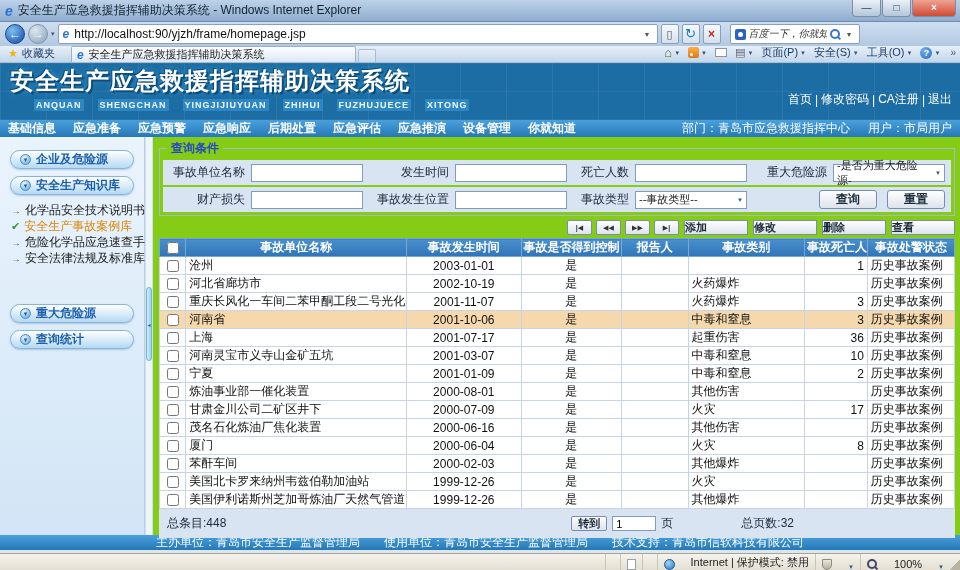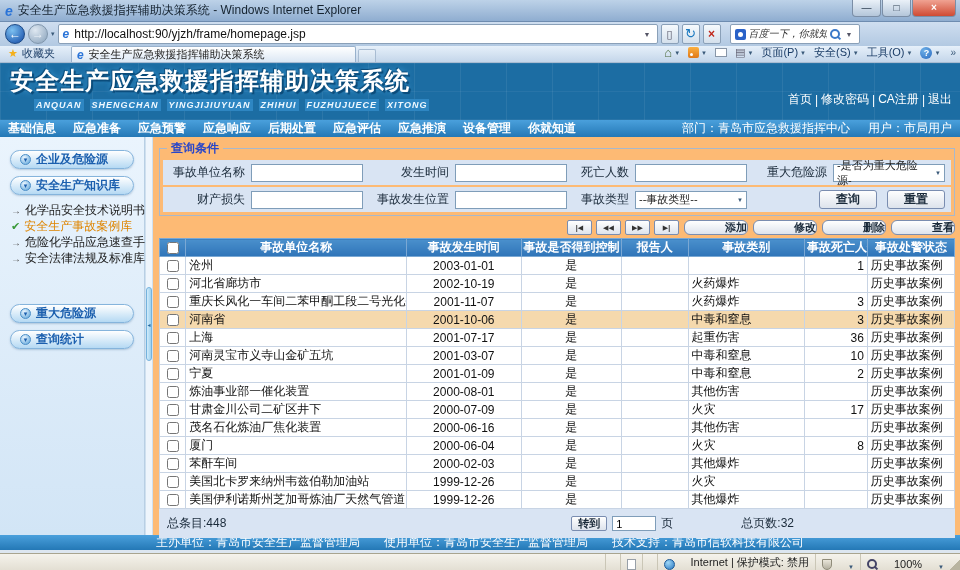--- a/index.html
+++ b/index.html
@@ -50,21 +50,21 @@
   .print-ico { font-size:11px; color:#667; line-height:11px; }
   .help-ico { width:12px; height:12px; border-radius:50%; background:radial-gradient(circle at 35% 30%,#6db0e8,#2a6ac0); color:#fff; font-size:9px; line-height:12px; text-align:center; font-weight:bold; }
   .chev { color:#3a5a7a; font-size:10px; margin-left:2px; }
 
   
   .app-header { height:57px; background-color:#1c6da3; position:relative; overflow:hidden;
     background-image:linear-gradient(90deg,rgba(255,255,255,.07) 1px,transparent 1px),linear-gradient(rgba(255,255,255,.05) 1px,transparent 1px);
     background-size:46px 28px; }
   .app-title { position:absolute; left:10px; top:2px; font-size:24px; font-weight:bold; letter-spacing:1px; color:#fff;
     text-shadow:2px 2px 1px #0a4a78, -1px -1px 1px #0a4a78, 0 0 6px #3fa0dd; white-space:nowrap; }
-  .app-subtitle { position:absolute; left:34px; top:36px; display:flex; gap:6px;font-style:italic; }
+  .app-subtitle { position:absolute; left:34px; top:36px; display:flex; gap:14px; }
   .chip { background:#2e86c2; color:#eef8ff; font-size:9px; font-weight:bold; letter-spacing:1px; padding:1px 2px; white-space:nowrap; }
   .top-links { position:absolute; right:8px; top:28px; font-size:12px; color:#fff; display:flex; gap:3px; align-items:center; }
   .toplink { cursor:pointer; white-space:nowrap; }
 
   .nav-strip { height:17px; background:linear-gradient(#4aa0dc,#2478b6); display:flex; align-items:center; gap:17px; padding:0 8px; }
   .nav-item { font-size:12px; font-weight:bold; color:#fff; white-space:nowrap; cursor:pointer; }
   .nav-right { margin-left:auto; display:flex; gap:18px; font-size:12px; color:#fff; white-space:nowrap; }
 
   
   .content { height:398px; display:flex; background:#e8f1fa; }
@@ -74,36 +74,36 @@
   .pill-ico { width:11px; height:11px; border-radius:50%; background:radial-gradient(circle at 35% 30%,#eaf6ff,#5aa2d8); border:1px solid #4a8ec8; color:#1b5fae; font-size:7px; line-height:9px; text-align:center; flex:none; }
   .pill.gap { margin-top:38px; }
   .side-item { display:flex; align-items:center; gap:4px; padding-left:11px; height:16px; font-size:12px; color:#1a1a1a; white-space:nowrap; cursor:pointer; }
   .side-ico { font-size:10px; color:#555; font-weight:bold; flex:none; }
   .side-item.active { color:#de8500; }
   .side-item.active .side-ico { color:#3a9a3a; font-size:11px; }
 
   .splitter { width:8px; background:#eef5fc; border-left:1px solid #cfe0ef; border-right:1px solid #cfe0ef; position:relative; flex:none; }
   .splitter-thumb { position:absolute; top:150px; left:0; width:6px; height:74px; background:linear-gradient(90deg,#d2ecfb,#9cd0ef); border:1px solid #74b2dd; border-radius:3px; display:flex; align-items:center; justify-content:center; font-size:6px; color:#2a6aa0; cursor:pointer; }
 
-  .main { flex:1; margin-right:7px; background:#fdba74; padding:3px 6px 0; position:relative; }
+  .main { flex:1; margin-right:7px; background:#84cc16; padding:3px 6px 0; position:relative; }
   fieldset.qbox { border:1px solid #a8b8cc; padding:3px; }
   legend.qlegend { font-size:12px; font-weight:bold; color:#2a46c8; padding:0 4px; margin-left:4px; }
   .qrow { display:flex; align-items:center; background:#d9e4f3; height:25px; margin-bottom:2px; }
   .qrow:last-child { margin-bottom:0; }
   .qlabel { font-size:12px; color:#1a2a3a; text-align:right; padding-right:6px; white-space:nowrap; flex:none; }
   .lw1 { width:88px; } .lw2 { width:92px; } .lw3 { width:68px; } .lw4 { width:86px; }
   .fw { width:112px; flex:none; }
   .qinput { height:18px; width:100%; border:1px solid #7f9db9; font-size:12px; padding:0 2px; background:#fff; }
   .qselect { height:18px; border:1px solid #7f9db9; background:#fff; font-size:11px; color:#222; display:flex; align-items:center; justify-content:space-between; padding:0 3px; cursor:pointer;gap:7px; }
   .qbtn-area { flex:1; display:flex; justify-content:flex-end; gap:10px; padding-right:6px; }
   .btn { width:58px; height:19px; border:1px solid #7a8db0; border-radius:3px; background:linear-gradient(#fefefe,#dde3ec); font-size:12px; font-weight:bold; color:#1a2a3a; text-align:center; line-height:17px; cursor:pointer; }
 
   .action-row { display:flex; justify-content:flex-end; align-items:center; gap:5px; margin:4px 0 3px; }
   .vcr-btn { width:25px; height:15px; border:1px solid #7a8db0; border-radius:2px; background:linear-gradient(#fff,#dde3ec); font-size:7px; font-weight:bold; color:#333; text-align:center; line-height:13px; cursor:pointer; }
-  .act-btn { width:64px; height:15px; border:1px solid #7a8db0; border-radius:6px; background:linear-gradient(#fff,#dde3ec); font-size:11px; font-weight:bold; color:#1a2a3a; text-align:right; line-height:13px; cursor:pointer; }
+  .act-btn { width:64px; height:15px; border:1px solid #7a8db0; border-radius:0; background:linear-gradient(#fff,#dde3ec); font-size:11px; font-weight:bold; color:#1a2a3a; text-align:left; line-height:13px; cursor:pointer; }
 
   table.grid { width:100%; border-collapse:collapse; table-layout:fixed; }
   table.grid th { background:linear-gradient(#4a90cc,#2f74b8); color:#fff; font-size:12px; font-weight:bold; height:18px; border:1px solid #7aa8d4; padding:0 2px; overflow:hidden; white-space:nowrap; }
   table.grid td { font-size:12px; height:16px; border:1px solid #c8d4e4; padding:0 3px; color:#111; overflow:hidden; white-space:nowrap; background:#fff; }
   tr.hl td { background:#f5d9ad; }
   .a-l { text-align:left; } .a-c { text-align:center; } .a-r { text-align:right; }
   input[type=checkbox] { width:12px; height:12px; vertical-align:middle; }
 
   .pager { height:29px; background:#d9e4f3; display:flex; align-items:center; font-size:12px; color:#1a2a3a; padding:0 8px; }
   .goto-group { margin-left:345px; display:flex; align-items:center; gap:5px; }

